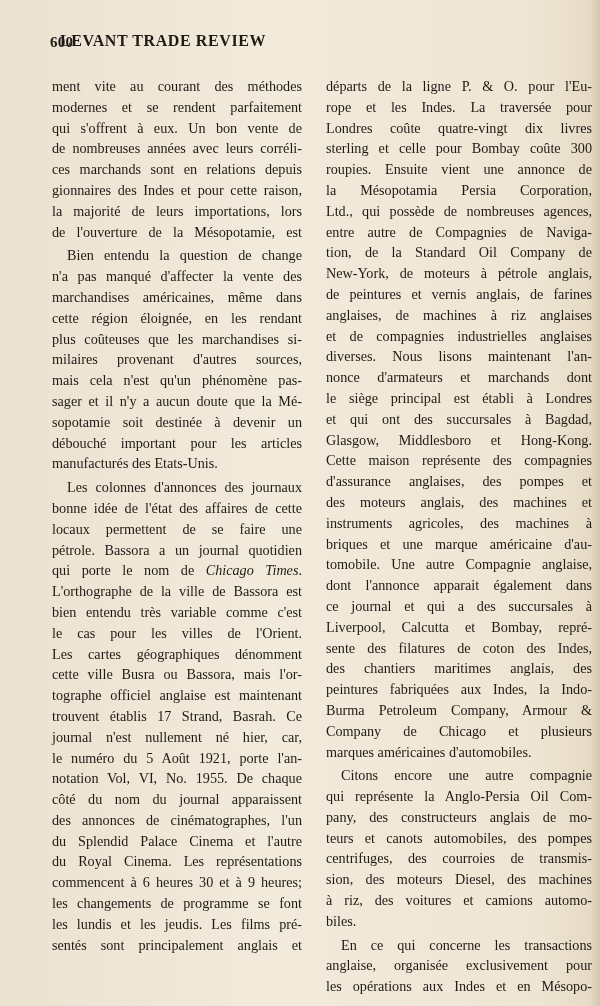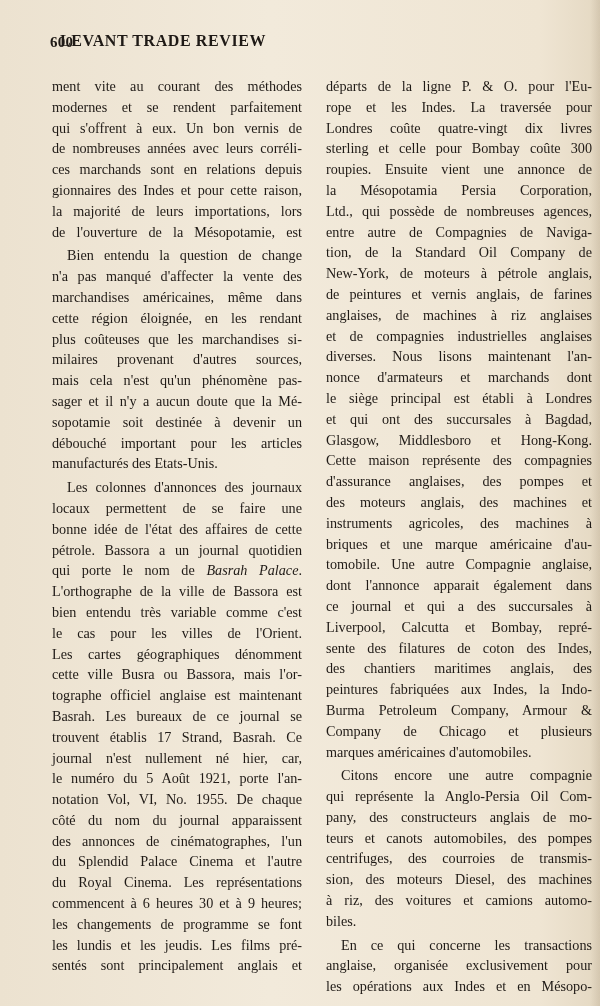--- a/index.html
+++ b/index.html
@@ -31,21 +31,21 @@
 <div class="page">
   <div class="header">
     <span class="page-number">600</span>
     <span class="running-title">LEVANT TRADE REVIEW</span>
   </div>
 
   <div class="column col-left" id="col-0">
       <div>
         <span class="line">ment vite au courant des méthodes</span>
         <span class="line">modernes et se rendent parfaitement</span>
-        <span class="line">qui s'offrent à eux. Un bon vernis de</span>
+        <span class="line">qui s'offrent à eux. Un bon vente de</span>
         <span class="line">de nombreuses années avec leurs corréli-</span>
         <span class="line">ces marchands sont en relations depuis</span>
         <span class="line">gionnaires des Indes et pour cette raison,</span>
         <span class="line">la majorité de leurs importations, lors</span>
         <span class="line">de l'ouverture de la Mésopotamie, est</span>
       </div>
       <div class="para-gap"></div>
       <div>
         <span class="line indent">Bien entendu la question de change</span>
         <span class="line">n'a pas manqué d'affecter la vente des</span>
@@ -55,31 +55,30 @@
         <span class="line">milaires provenant d'autres sources,</span>
         <span class="line">mais cela n'est qu'un phénomène pas-</span>
         <span class="line">sager et il n'y a aucun doute que la Mé-</span>
         <span class="line">sopotamie soit destinée à devenir un</span>
         <span class="line">débouché important pour les articles</span>
         <span class="line last">manufacturés des Etats-Unis.</span>
       </div>
       <div class="para-gap"></div>
       <div>
         <span class="line indent">Les colonnes d'annonces des journaux</span>
+        <span class="line">bonne idée de l'état des affaires de cette</span>
         <span class="line">locaux permettent de se faire une</span>
-        <span class="line">bonne idée de l'état des affaires de cette</span>
         <span class="line">pétrole. Bassora a un journal quotidien</span>
-        <span class="line">qui porte le nom de <em>Basrah Palace</em>.</span>
+        <span class="line">qui porte le nom de <em>Chicago Times</em>.</span>
         <span class="line">L'orthographe de la ville de Bassora est</span>
         <span class="line">bien entendu très variable comme c'est</span>
         <span class="line">le cas pour les villes de l'Orient.</span>
         <span class="line">Les cartes géographiques dénomment</span>
         <span class="line">cette ville Busra ou Bassora, mais l'or-</span>
         <span class="line">tographe officiel anglaise est maintenant</span>
-        <span class="line">Basrah. Les bureaux de ce journal se</span>
         <span class="line">trouvent établis 17 Strand, Basrah. Ce</span>
         <span class="line">journal n'est nullement né hier, car,</span>
         <span class="line">le numéro du 5 Août 1921, porte l'an-</span>
         <span class="line">notation Vol, VI, No. 1955. De chaque</span>
         <span class="line">côté du nom du journal apparaissent</span>
         <span class="line">des annonces de cinématographes, l'un</span>
         <span class="line">du Splendid Palace Cinema et l'autre</span>
         <span class="line">du Royal Cinema. Les représentations</span>
         <span class="line">commencent à 6 heures 30 et à 9 heures;</span>
         <span class="line">les changements de programme se font</span>

